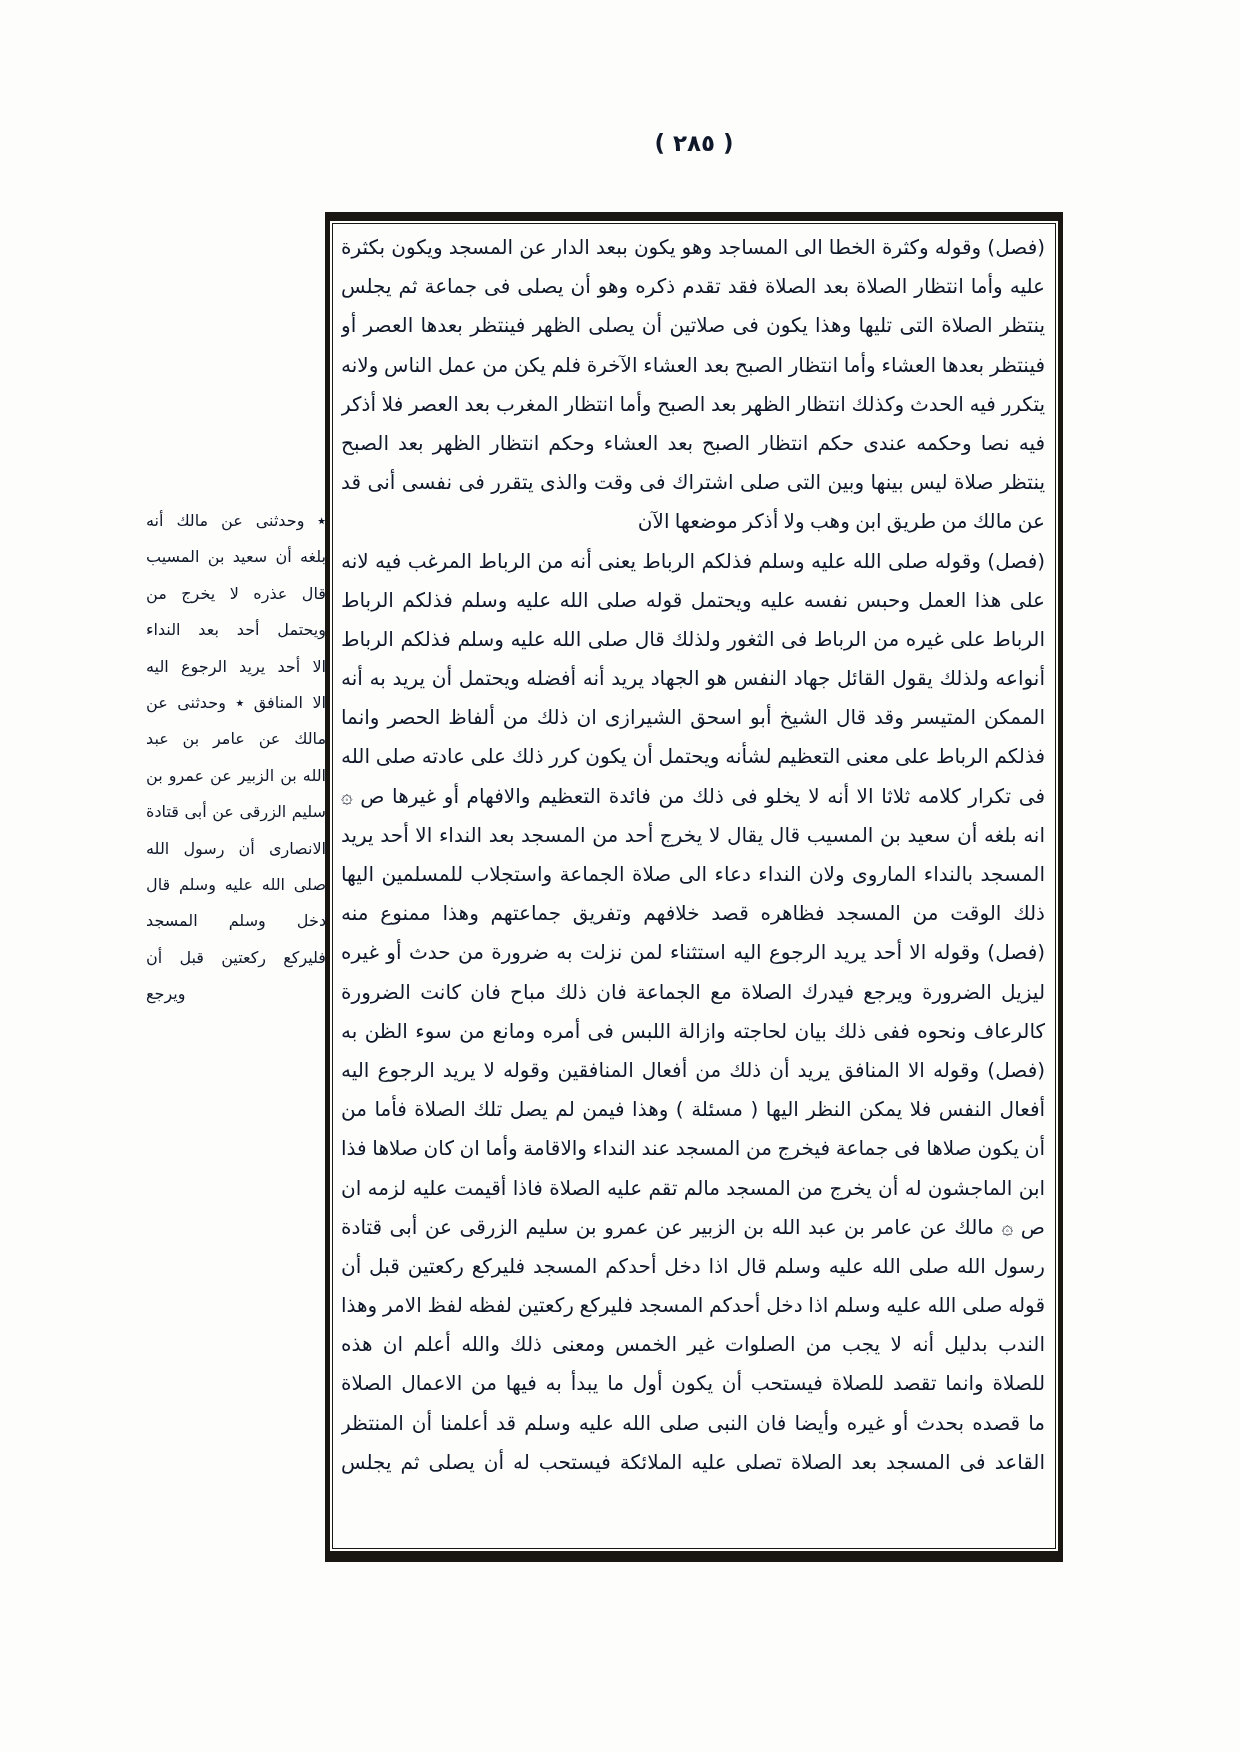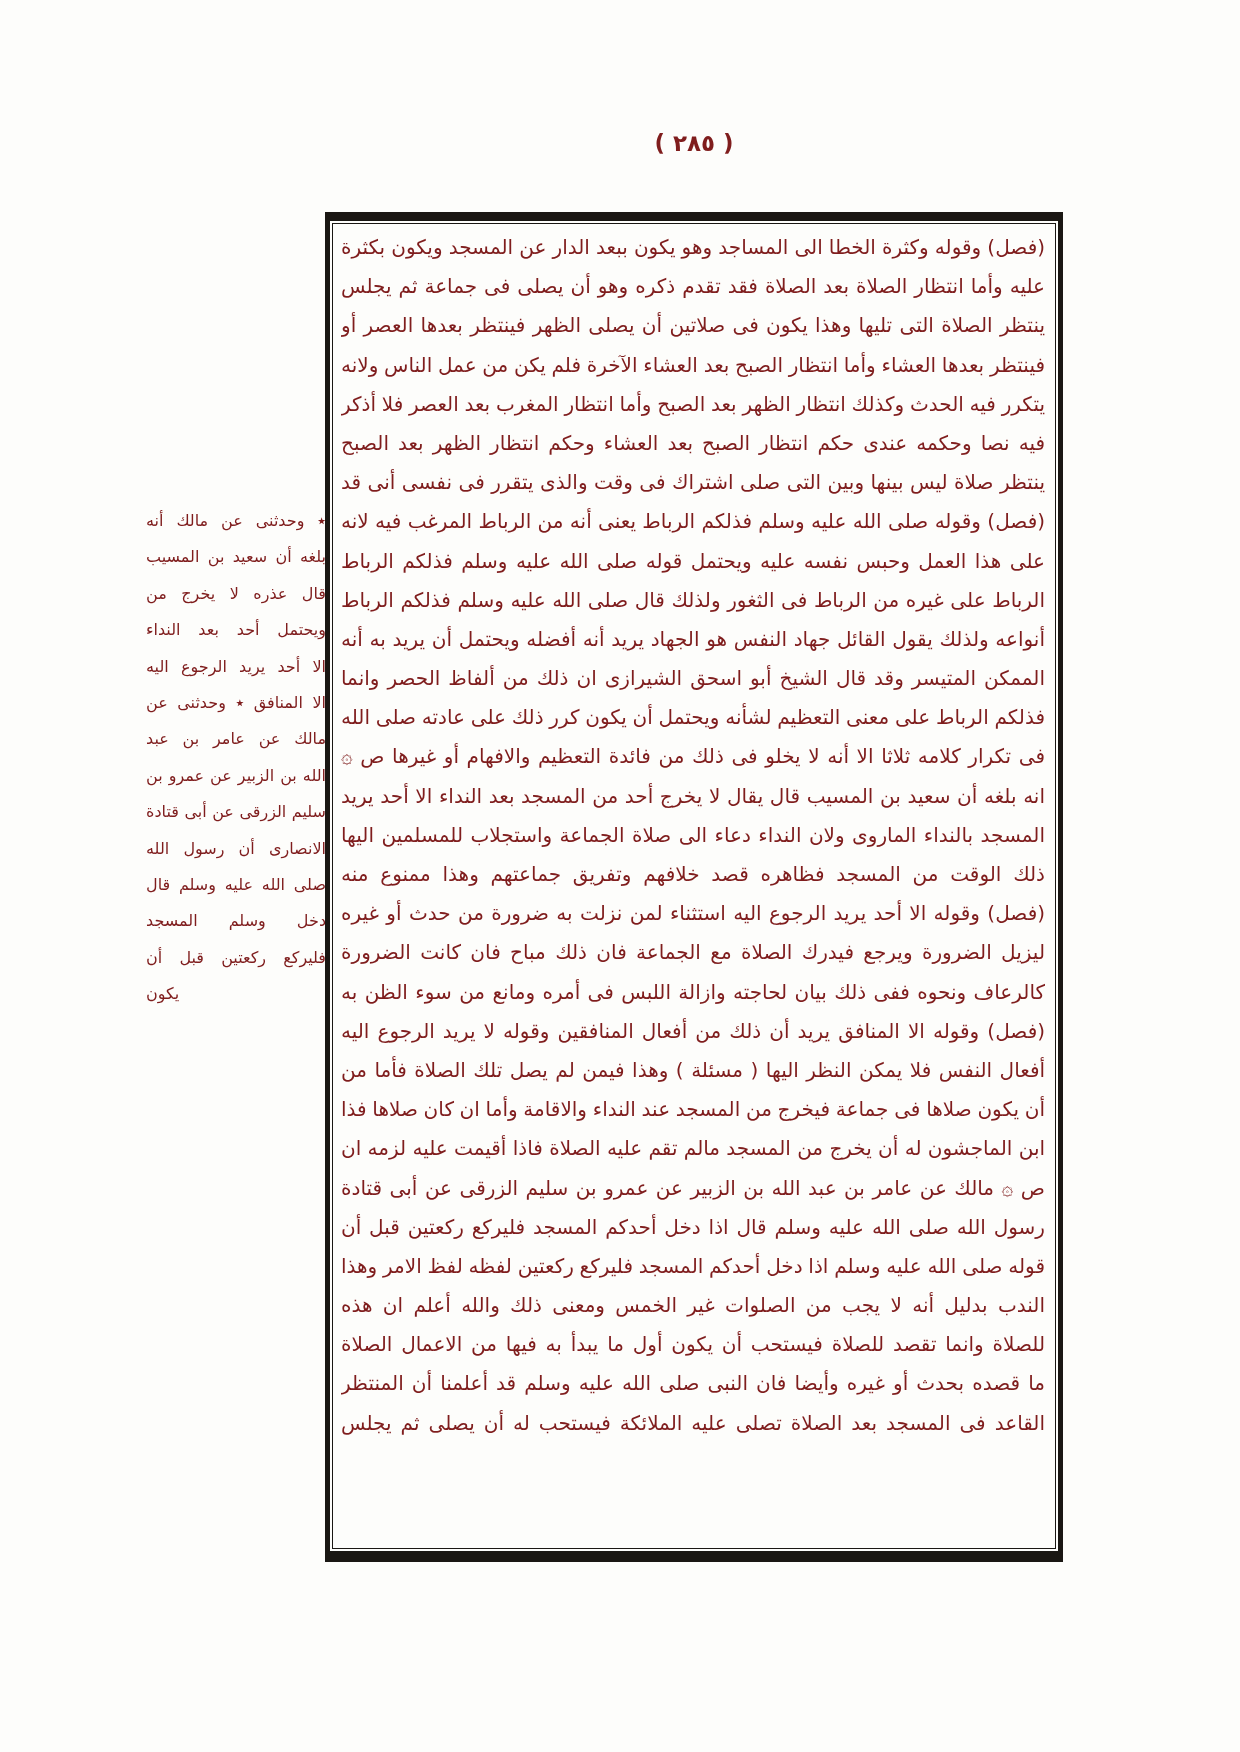--- a/index.html
+++ b/index.html
@@ -6,21 +6,21 @@
     margin: 0;
     padding: 0;
     background: #ffffff;
   }
   .page {
     position: relative;
     width: 1240px;
     height: 1752px;
     background: #fdfdfb;
     font-family: "DejaVu Sans", sans-serif;
-    color: #7f1d1d;
+    color: #0f172a;
     overflow: hidden;
   }
   
   .page-number {
     position: absolute;
     left: 325px;
     top: 130px;
     width: 738px;
     text-align: center;
     font-size: 23px;
@@ -102,32 +102,33 @@
       <div class="margin-line">ويحتمل أحد بعد النداء</div>
       <div class="margin-line">الا أحد يريد الرجوع اليه</div>
       <div class="margin-line">الا المنافق ٭ وحدثنى عن</div>
       <div class="margin-line">مالك عن عامر بن عبد</div>
       <div class="margin-line">الله بن الزبير عن عمرو بن</div>
       <div class="margin-line">سليم الزرقى عن أبى قتادة</div>
       <div class="margin-line">الانصارى أن رسول الله</div>
       <div class="margin-line">صلى الله عليه وسلم قال اذا</div>
       <div class="margin-line">دخل وسلم المسجد</div>
       <div class="margin-line">فليركع ركعتين قبل أن</div>
-      <div class="margin-line">يكون</div>
+      <div class="margin-line">ويرجع</div>
     </div>
 
   <div class="text-frame">
     <div class="text-inner">
         <div class="line">(فصل) وقوله وكثرة الخطا الى المساجد وهو يكون ببعد الدار عن المسجد ويكون بكثرة التكرار</div>
         <div class="line">عليه وأما انتظار الصلاة بعد الصلاة فقد تقدم ذكره وهو أن يصلى فى جماعة ثم يجلس فى مصلاه</div>
         <div class="line">ينتظر الصلاة التى تليها وهذا يكون فى صلاتين أن يصلى الظهر فينتظر بعدها العصر أو يصلى المغرب</div>
         <div class="line">فينتظر بعدها العشاء وأما انتظار الصبح بعد العشاء الآخرة فلم يكن من عمل الناس ولانه وقت</div>
         <div class="line">يتكرر فيه الحدث وكذلك انتظار الظهر بعد الصبح وأما انتظار المغرب بعد العصر فلا أذكر الآن</div>
         <div class="line">فيه نصا وحكمه عندى حكم انتظار الصبح بعد العشاء وحكم انتظار الظهر بعد الصبح كالذى</div>
         <div class="line">ينتظر صلاة ليس بينها وبين التى صلى اشتراك فى وقت والذى يتقرر فى نفسى أنى قد رأيت رواية فيه</div>
+        <div class="line para-end">عن مالك من طريق ابن وهب ولا أذكر موضعها الآن</div>
         <div class="line">(فصل) وقوله صلى الله عليه وسلم فذلكم الرباط يعنى أنه من الرباط المرغب فيه لانه قد ربط نفسه</div>
         <div class="line">على هذا العمل وحبس نفسه عليه ويحتمل قوله صلى الله عليه وسلم فذلكم الرباط التفضيل لهذا</div>
         <div class="line">الرباط على غيره من الرباط فى الثغور ولذلك قال صلى الله عليه وسلم فذلكم الرباط يريد أنه أفضل</div>
         <div class="line">أنواعه ولذلك يقول القائل جهاد النفس هو الجهاد يريد أنه أفضله ويحتمل أن يريد به أنه الرباط</div>
         <div class="line">الممكن المتيسر وقد قال الشيخ أبو اسحق الشيرازى ان ذلك من ألفاظ الحصر وانما تكرر قوله</div>
         <div class="line">فذلكم الرباط على معنى التعظيم لشأنه ويحتمل أن يكون كرر ذلك على عادته صلى الله عليه وسلم</div>
         <div class="line">فى تكرار كلامه ثلاثا الا أنه لا يخلو فى ذلك من فائدة التعظيم والافهام أو غيرها ص ۞ مالك</div>
         <div class="line">انه بلغه أن سعيد بن المسيب قال يقال لا يخرج أحد من المسجد بعد النداء الا أحد يريد الرجوع اليه</div>
         <div class="line">المسجد بالنداء الماروى ولان النداء دعاء الى صلاة الجماعة واستجلاب للمسلمين اليها فمن خرج فى</div>
         <div class="line para-end">ذلك الوقت من المسجد فظاهره قصد خلافهم وتفريق جماعتهم وهذا ممنوع منه بالاجماع</div>

